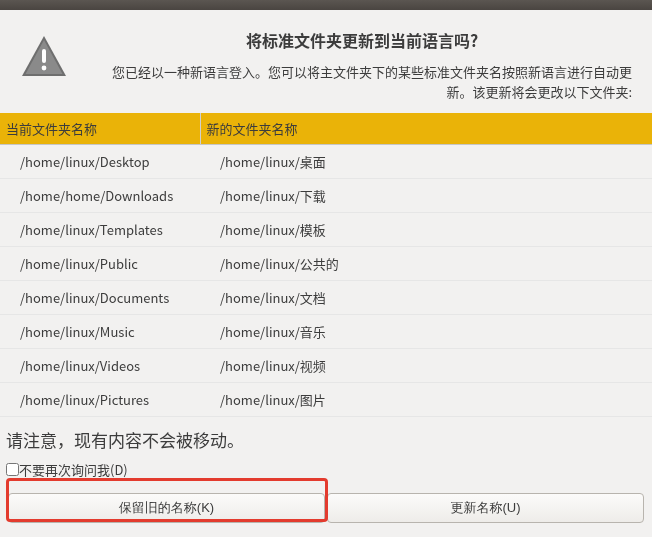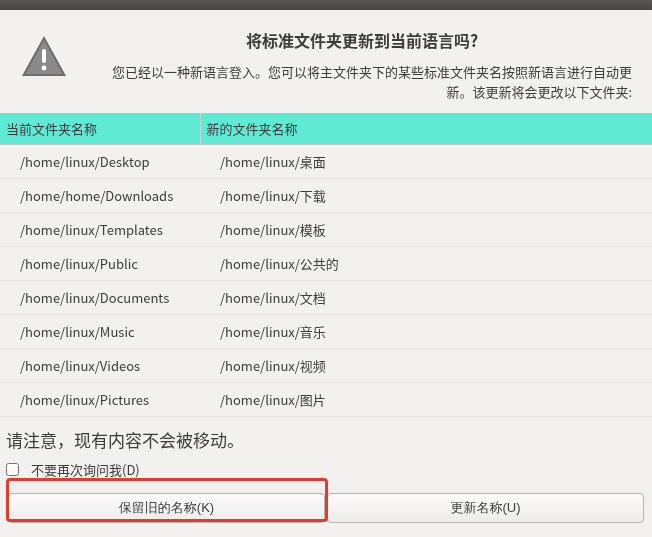--- a/index.html
+++ b/index.html
@@ -48,42 +48,42 @@
     width: 100%;
     border-collapse: collapse;
   }
   .table th {
     text-align: left;
     font-weight: normal;
     font-size: 13px;
     padding: 6px 6px;
     border-bottom: 1px solid #c6c6c6;
     color: #3c3c3c;
-    background: #5eead4;
+    background: #eab308;
   }
   .table th:first-child {
     width: 200px;
     border-right: 1px solid #d0d0d0;
   }
   .table td {
     padding: 7px 20px;
     font-size: 13px;
     border-bottom: 1px solid #e6e6e6;
     color: #3c3c3c;
   }
   .notes {
     padding: 10px 6px 4px 6px;
     font-size: 17px;
   }
   .checkbox-row {
     padding: 4px 12px 14px 6px;
     font-size: 13px;
     display: flex;
     align-items: center;
-    gap: 12px;
+    gap: 0;
   }
   .checkbox-row input[type=checkbox] {
     width: 13px;
     height: 13px;
     margin: 0;
   }
   .button-row {
     display: flex;
     gap: 2px;
     padding: 0 8px 14px 8px;

